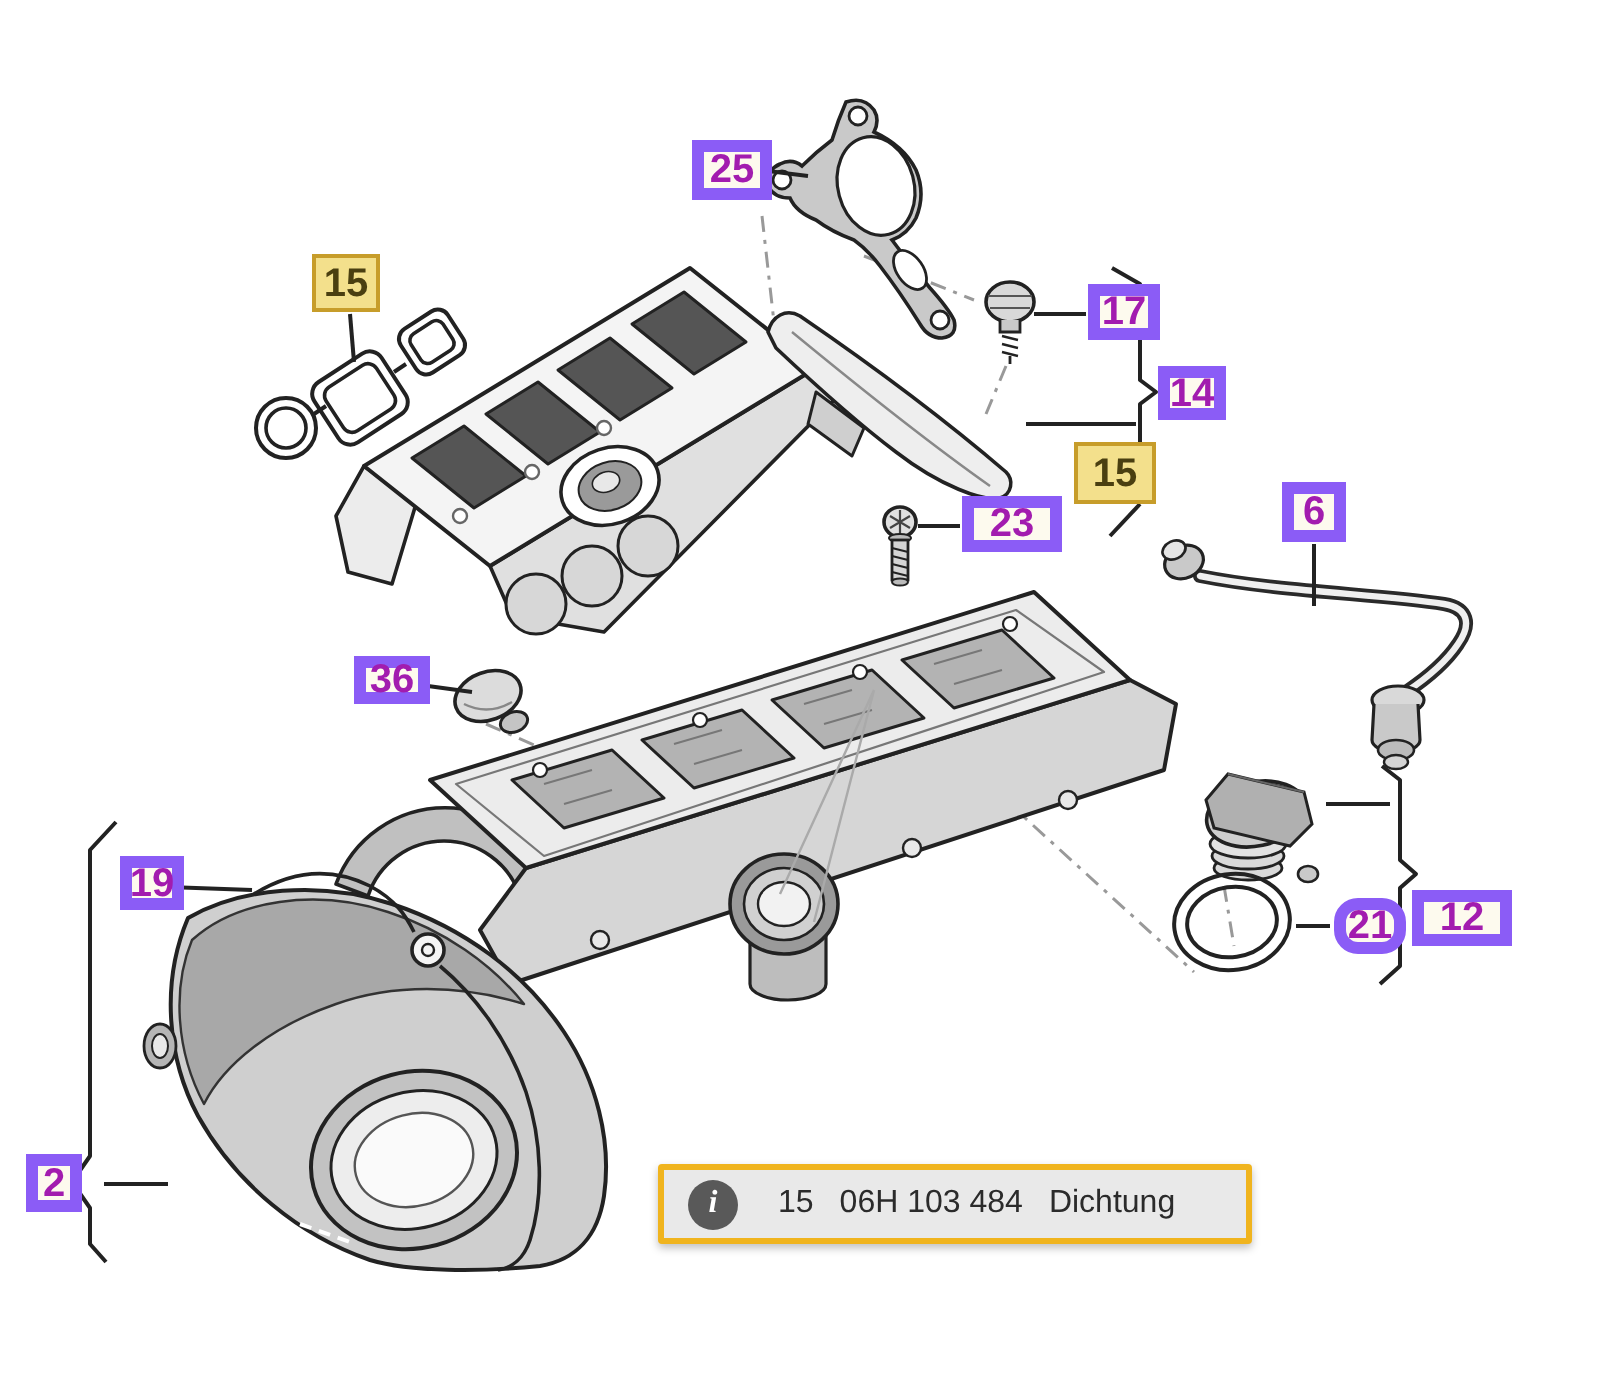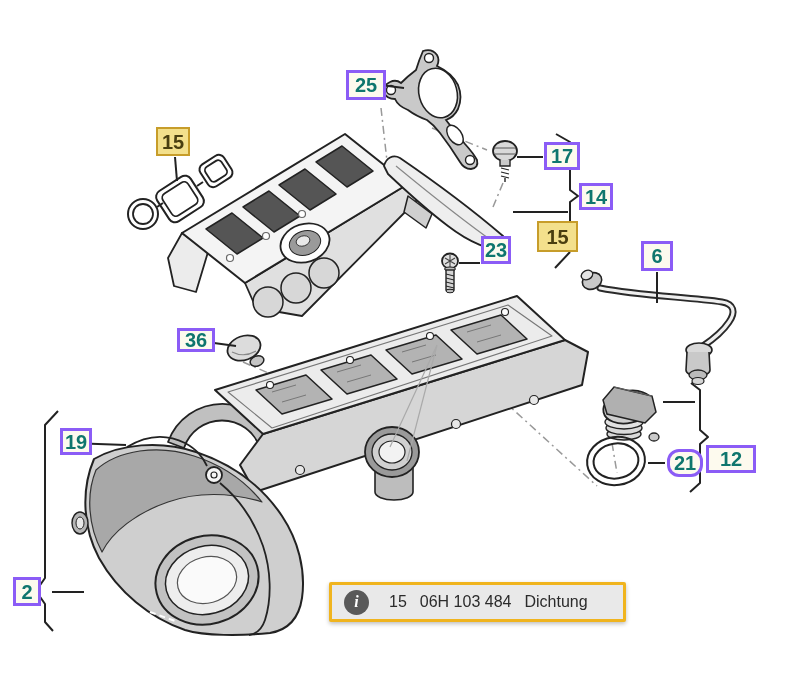--- a/index.html
+++ b/index.html
@@ -2,22 +2,22 @@
 <html><head>
 <meta charset="utf-8">
 <style>
   html,body{margin:0;padding:0;background:#fff;}
   #stage{position:relative;width:800px;height:700px;background:#ffffff;overflow:hidden;
          font-family:"Liberation Sans",sans-serif;}
   #art{position:absolute;left:0;top:0;}
   .part-label{
     position:absolute;box-sizing:border-box;
     display:flex;align-items:center;justify-content:center;
-    background:#FDFAEE;border:3px solid #8b5cf6;
-    font-weight:bold;font-size:20px;color:#0f766e;line-height:1;
+    background:#FDFAEE;border:6px solid #8b5cf6;
+    font-weight:bold;font-size:20px;color:#a21caf;line-height:1;
     font-family:"Liberation Sans",sans-serif;
   }
   .part-label.highlight{
     background:#F3E08C;border:2px solid #C79D2A;color:#4a3f10;
   }
   #info-bar{
     position:absolute;left:329px;top:582px;width:297px;height:40px;box-sizing:border-box;
     background:#E9E9E9;border:3px solid #F0B41E;border-radius:2px;
     display:flex;align-items:center;
     box-shadow:0 2px 4px rgba(0,0,0,0.25);
@@ -236,21 +236,21 @@
   <div class="part-label highlight" style="left:156px;top:127px;width:34px;height:29px;">15</div>
 
   <div class="part-label" style="left:346px;top:70px;width:40px;height:30px;">25</div>
 
   <div class="part-label" style="left:544px;top:142px;width:36px;height:28px;">17</div>
 
   <div class="part-label" style="left:579px;top:183px;width:34px;height:27px;">14</div>
 
   <div class="part-label highlight" style="left:537px;top:221px;width:41px;height:31px;">15</div>
 
-  <div class="part-label" style="left:481px;top:236px;width:30px;height:28px;">23</div>
+  <div class="part-label" style="left:481px;top:248px;width:50px;height:28px;">23</div>
 
   <div class="part-label" style="left:641px;top:241px;width:32px;height:30px;">6</div>
 
   <div class="part-label" style="left:177px;top:328px;width:38px;height:24px;">36</div>
 
   <div class="part-label" style="left:706px;top:421px;width:50px;height:28px;margin-top:24px;">12</div>
 
   <div class="part-label" style="left:667px;top:449px;width:36px;height:28px;border-radius:12px;">21</div>
 
   <div class="part-label" style="left:60px;top:428px;width:32px;height:27px;">19</div>

